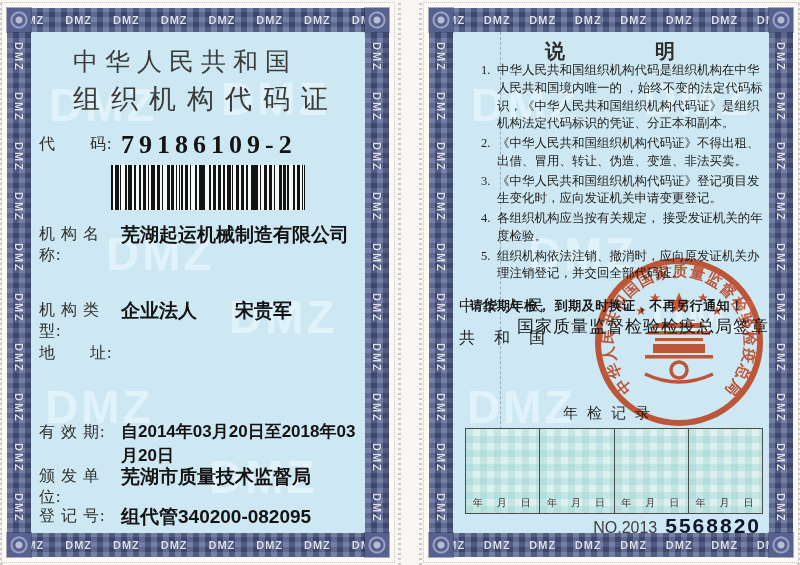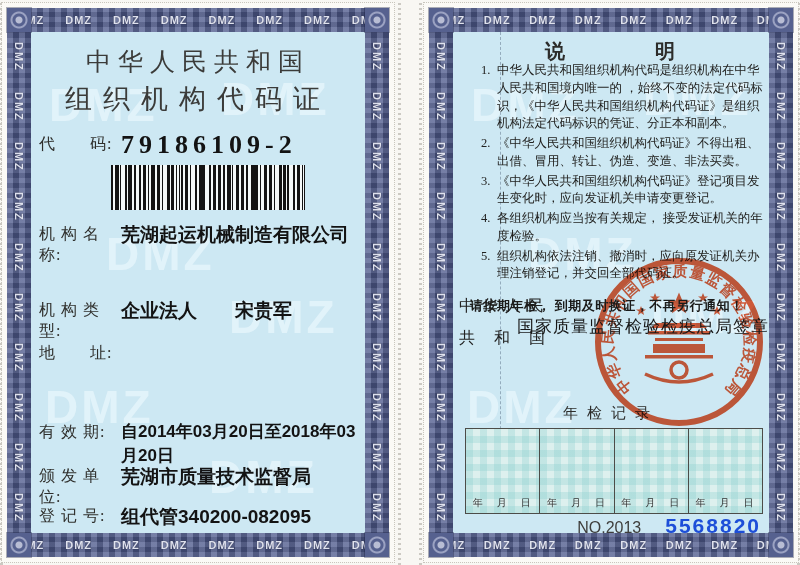--- a/index.html
+++ b/index.html
@@ -36,22 +36,22 @@
   
   .interior { position:absolute; inset:29px; background:#cde8f3; overflow:hidden; }
   .wm { position:absolute; inset:0; pointer-events:none; }
   .wm span { position:absolute; font:bold 46px "Liberation Sans", sans-serif; letter-spacing:3px;
              color:rgba(243,251,255,.55); }
   .wm span:nth-child(1){left:18px;top:46px}   .wm span:nth-child(2){left:190px;top:40px}
   .wm span:nth-child(3){left:75px;top:195px}  .wm span:nth-child(4){left:198px;top:258px}
   .wm span:nth-child(5){left:14px;top:348px}  .wm span:nth-child(6){left:178px;top:418px}
 
   
-  .l-title1, .l-title2 { position:absolute; width:100%; text-align:center; color:#3b3b39;
-                         font-family:"Liberation Sans", sans-serif; font-weight:500; }
+  .l-title1, .l-title2 { position:absolute; width:100%; text-align:left; color:#3b3b39;
+                         font-family:"Liberation Sans", sans-serif; font-weight:500;padding-left:42px; }
   .l-title1 { top:13px; font-size:25px; letter-spacing:7px; }
   .l-title2 { top:49px; font-size:27px; letter-spacing:11px; }
 
   .f-row { position:absolute; left:8px; right:2px; display:flex; align-items:flex-start; }
   .f-label { flex:0 0 82px; font-size:16px; color:#2f2f2c; letter-spacing:1px; padding-top:2px; }
   .f-value { font-family:"Liberation Sans", sans-serif; font-weight:bold; color:#131313;
              font-size:19px; line-height:1.4; }
   .row-code    { top:100px; } .row-code .f-value { font-family:"Liberation Serif", serif;
                  font-size:26px; letter-spacing:5px; line-height:1; }
   .row-name    { top:190px; }
@@ -98,21 +98,21 @@
                  background:
                    repeating-linear-gradient(0deg, rgba(135,205,205,.30) 0 7px, transparent 7px 14px),
                    repeating-linear-gradient(90deg, rgba(135,205,205,.30) 0 7px, transparent 7px 14px); }
   .annual-cell:last-child { border-right:none; }
   .ymd { position:absolute; bottom:3px; width:100%; text-align:center; font-size:10px;
          color:#333; letter-spacing:2px; }
 
   .serial { position:absolute; top:482px; right:8px; white-space:nowrap; z-index:6; }
   .serial .pfx { font-family:"Liberation Sans", sans-serif; font-size:16px; color:#3e3e3c; }
   .serial .num { font-family:"Liberation Sans", sans-serif; font-weight:bold; font-size:21px;
-                 color:#1d4ed8; letter-spacing:2px; margin-left:24px; }
+                 color:#0f172a; letter-spacing:2px; margin-left:8px; }
 </style>
 </head>
 <body>
 
 <div class="canvas">
   <div class="micro" style="left:0"></div>
   <div class="micro" style="left:398px"></div>
   <div class="micro" style="left:419px"></div>
   <div class="micro" style="right:0"></div>
 

